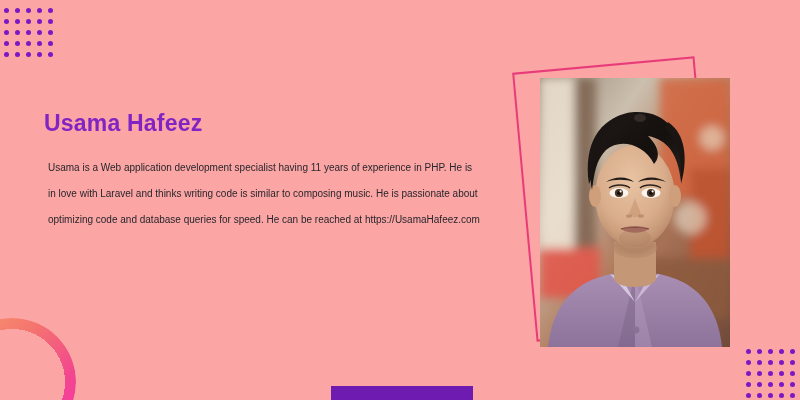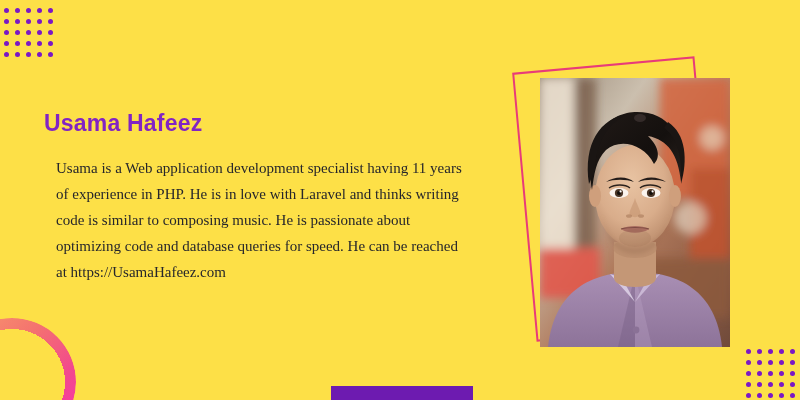--- a/index.html
+++ b/index.html
@@ -9,21 +9,21 @@
   body {
     width: 800px;
     height: 400px;
     overflow: hidden;
     font-family: "Liberation Sans", sans-serif;
   }
   #card {
     position: relative;
     width: 800px;
     height: 400px;
-    background: #fde047;
+    background: #fca5a5;
     overflow: hidden;
   }
 
   
   .dot-grid {
     position: absolute;
     display: grid;
     grid-template-columns: repeat(5, 11px);
     grid-template-rows: repeat(5, 11px);
   }
@@ -67,25 +67,24 @@
     width: 440px;
   }
   #person-name {
     margin: 0 0 18px 0;
     font-size: 23px;
     font-weight: bold;
     color: #8224c4;
     letter-spacing: 0.2px;
   }
   #person-bio {
-    margin: 12px;
-    font-size: 15px;
+    margin: 4px;
+    font-size: 10px;
     line-height: 26px;
     color: #26262b;
-    font-family: Liberation Serif, serif;
   }
 
   
   #photo-area {
     position: absolute;
     left: 500px;
     top: 50px;
     width: 300px;
     height: 330px;
   }

